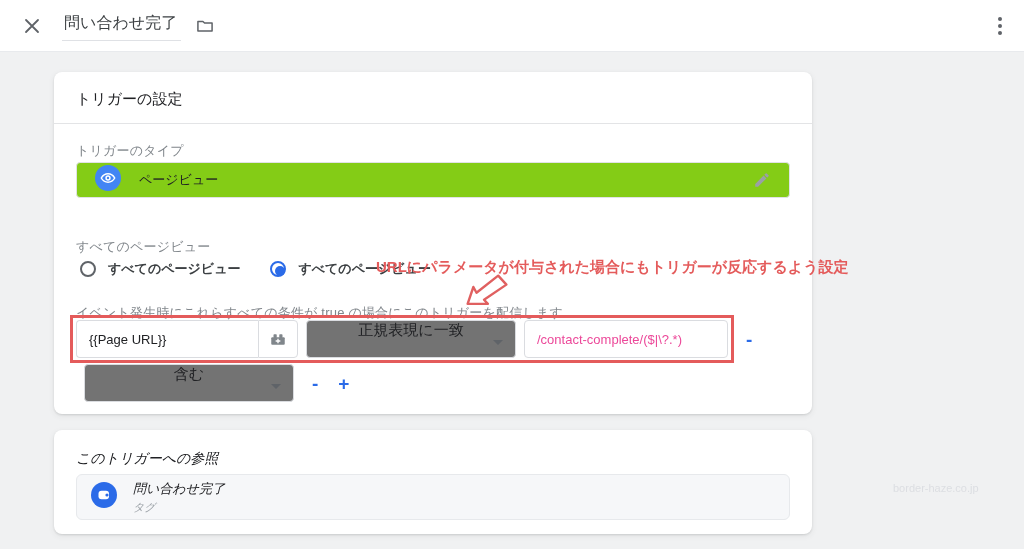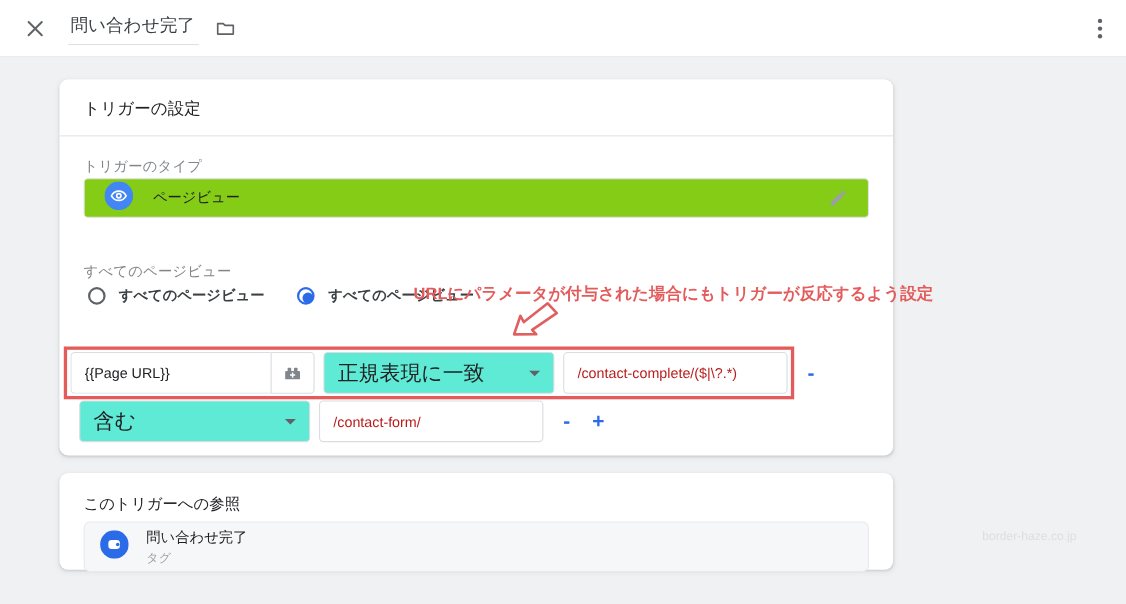--- a/index.html
+++ b/index.html
@@ -65,56 +65,56 @@
   .radio-label { font-size:13px; font-weight:bold; color:#3c4043; }
 
   
   .annotation {
     position:absolute; left:322px; top:186px; white-space:nowrap;
     color:var(--red,#e45b5b); font-size:15px; font-weight:bold; z-index:5;
   }
   .doodle-arrow { position:absolute; left:408px; top:204px; z-index:5; transform:rotate(-33deg); }
 
   
-  .cond-row { position:absolute; left:10px; display:flex; align-items:center; }
+  .cond-row { position:absolute; left:22px; display:flex; align-items:center; }
   .cond-row-1 { top:248px; }
   .cond-row-2 { top:292px; }
   .fld-group { display:flex; height:38px; background:#fff; }
   .var-input {
     width:182px; height:38px; border:1px solid #dadce0; border-right:none;
     border-radius:4px 0 0 4px; font-family:inherit; font-size:13px; color:#202124;
     padding:0 12px; outline:none; background:#fff;
   }
   .var-picker {
     width:40px; height:38px; border:1px solid #dadce0; border-radius:0 4px 4px 0;
     display:flex; align-items:center; justify-content:center; cursor:pointer; background:#fff;
   }
   .op-select {
     width:210px; height:38px; border:1px solid #dadce0; border-radius:4px; margin-left:8px;
-    display:flex; align-items:center; padding:0 12px; font-size:19px; color:#202124;
-    cursor:pointer; background:#5eead4;
+    display:flex; align-items:center; padding:0 12px; font-size:15px; color:#202124;
+    cursor:pointer; background:#737373;flex-direction:column;
   }
   .caret { margin-left:auto; width:0; height:0; border-left:5px solid transparent;
     border-right:5px solid transparent; border-top:5px solid #5f6368; }
   .val-input {
     width:204px; height:38px; border:1px solid #dadce0; border-radius:4px; margin-left:8px;
-    font-family:inherit; font-size:13px; color:#b91c1c; padding:0 12px; outline:none; background:#fff;
+    font-family:inherit; font-size:13px; color:#ec4899; padding:0 12px; outline:none; background:#fff;
   }
   .row-btn {
     border:none; background:none; color:var(--accent,#1a73e8); font-size:19px; font-weight:bold;
     cursor:pointer; padding:0 6px; margin-left:8px; line-height:1; font-family:inherit;
   }
   .row-btn.minus { margin-left:12px; }
   .highlight-box {
     position:absolute; left:-6px; top:-5px; width:664px; height:48px;
     border:3px solid var(--red,#e05252); pointer-events:none; z-index:4;
   }
 
   
-  .card-2 { position:relative; height:88px; }
+  .card-2 { position:relative; height:104px;font-style:italic; }
   .ref-title { font-size:14px; color:#202124; padding:20px 22px 0 22px; }
   .ref-item {
     position:absolute; left:22px; top:44px; width:714px; height:46px;
     background:#f6f7f9; border:1px solid #e7e9ec; border-radius:6px;
     display:flex; align-items:center; padding:0 14px; cursor:pointer;
   }
   .ref-texts { margin-left:16px; display:flex; flex-direction:column; justify-content:center; }
   .ref-name { font-size:13px; color:#202124; }
   .ref-type { font-size:11px; color:#9aa0a6; margin-top:2px; }
 
@@ -183,20 +183,21 @@
       </div>
     </div>
 
     <div class="annotation">URLにパラメータが付与された場合にもトリガーが反応するよう設定</div>
     <div class="doodle-arrow">
       <svg width="52" height="30" viewBox="0 0 52 30">
         <path d="M3 15 L17 4 L16.5 10.5 L44 8 L46 20 L19 20.5 L20 26 Z" fill="#ffffff" stroke="#e06060" stroke-width="2.4" stroke-linejoin="round"></path>
       </svg>
     </div>
 
+    <div class="field-label lbl-cond">イベント発生時にこれらすべての条件が true の場合にこのトリガーを配信します</div>
 
     <div class="cond-row cond-row-1">
       <div class="highlight-box"></div>
       <div class="fld-group">
         <input class="var-input" value="{{Page URL}}" style="">
         <div class="var-picker">
           <svg width="18" height="18" viewBox="0 0 20 20">
             <rect x="2.5" y="8" width="15" height="8.5" rx="1.2" fill="#80868b"></rect>
             <rect x="5" y="4.8" width="3.6" height="4" rx="0.8" fill="#80868b"></rect>
             <rect x="11.4" y="4.8" width="3.6" height="4" rx="0.8" fill="#80868b"></rect>
@@ -210,21 +211,20 @@
       </div>
       <input class="val-input" value="/contact-complete/($|\?.*)" style="">
       <button class="row-btn minus">-</button>
     </div>
 
     <div class="cond-row cond-row-2">
       <div class="op-select">
         <span>含む</span>
         <span class="caret"></span>
       </div>
-      <input class="val-input" value="/contact-form/" style="">
       <button class="row-btn minus">-</button>
       <button class="row-btn">+</button>
     </div>
   </div>
 
   <div class="card card-2">
     <div class="ref-title">このトリガーへの参照</div>
     <div class="ref-item">
       <span>
         <svg width="26" height="26" viewBox="0 0 26 26">

